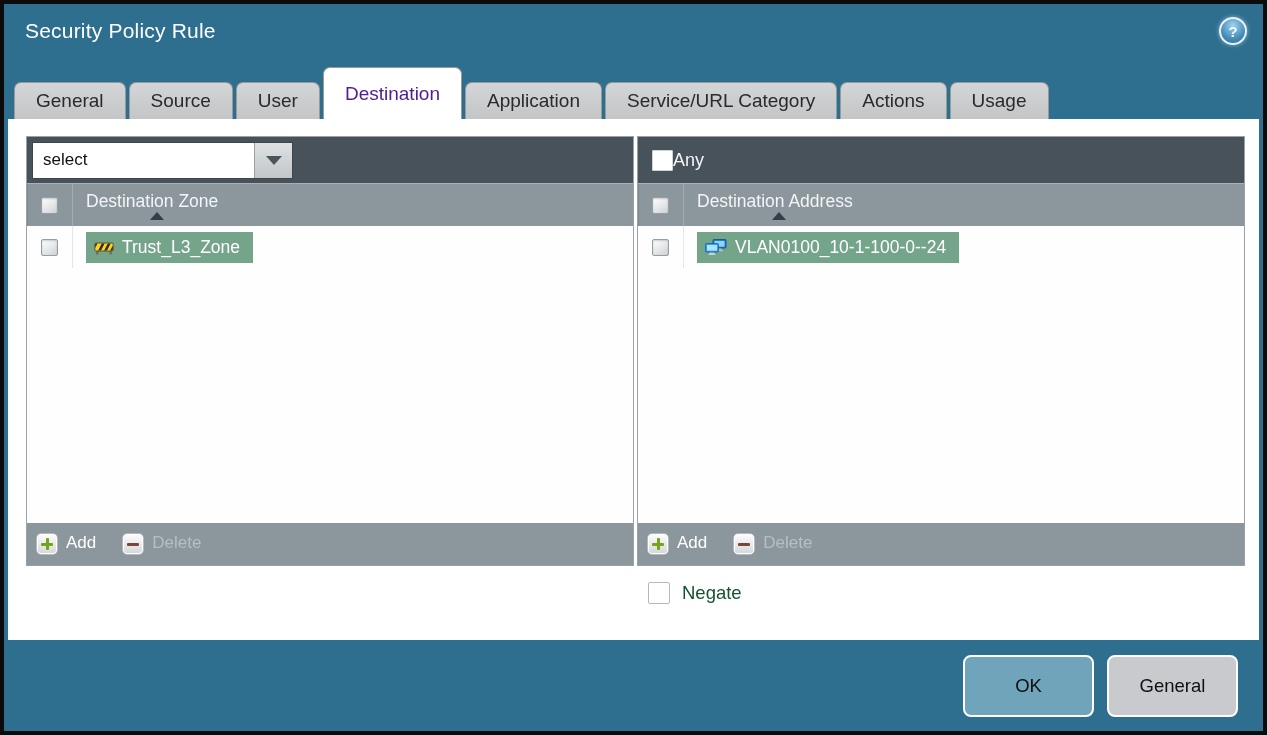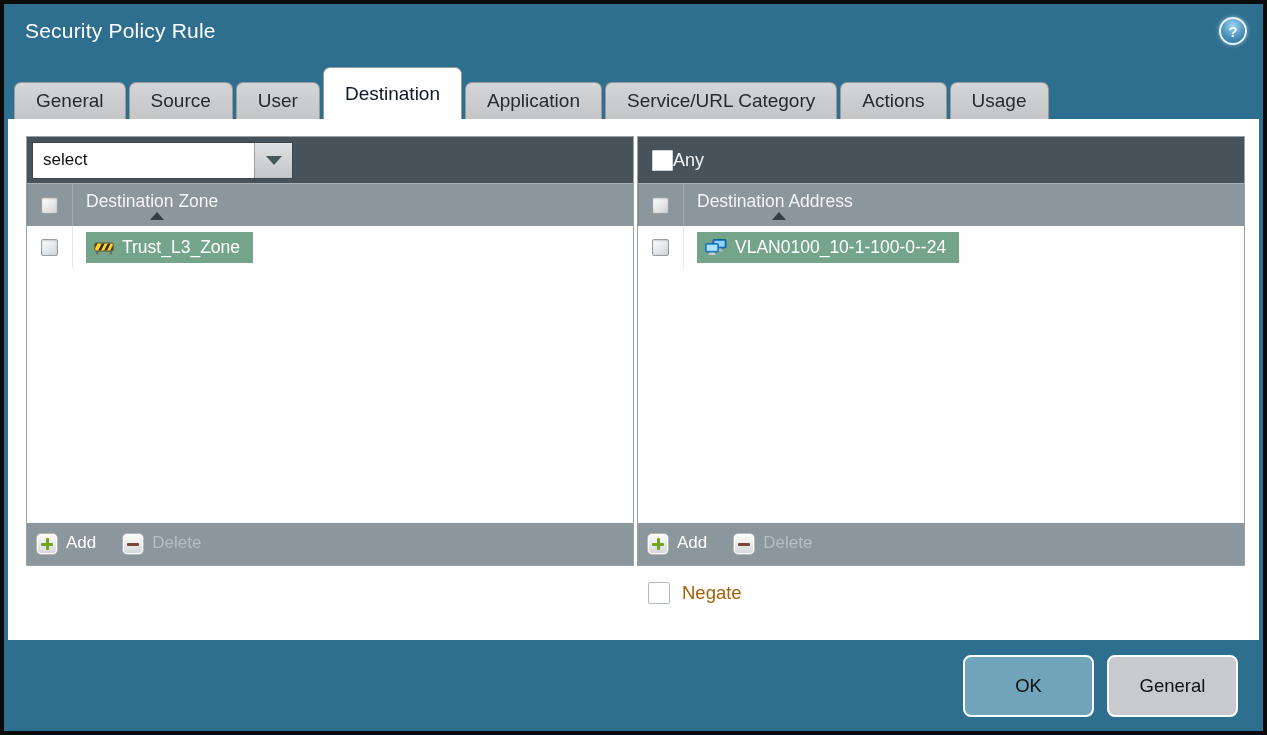--- a/index.html
+++ b/index.html
@@ -50,21 +50,21 @@
     height:37px;margin-right:3px;
     padding:0 21px;
     display:flex;align-items:center;
     background:linear-gradient(#d4d5d6,#c3c5c7);
     border:1px solid #97999b;border-bottom:none;
     border-radius:7px 7px 0 0;
     font-size:19px;color:#2a2a2a;
     cursor:pointer;white-space:nowrap;
   }
   .tab.active{
-    background:#fff;color:#0f172a;
+    background:#fff;color:#4c1d95;
     height:52px;
     box-shadow:0 2px 0 #fff;
   }
 
   
   .content{
     flex:0 0 521px;height:521px;
     margin:0 4px;background:#fff;
     position:relative;z-index:1;
     padding:17px 14px 0 18px;
@@ -158,21 +158,21 @@
   }
   .cb-negate{
     width:22px;height:22px;background:#fff;cursor:pointer;
     border:1px solid #b2bac0;border-radius:2px;
   }
 
   .negate-row{
     margin-top:16px;margin-left:622px;
     display:flex;align-items:center;gap:12px;
   }
-  .negate-label{font-size:18.5px;color:#a16207;}
+  .negate-label{font-size:18.5px;color:#14532d;}
 
   
   .dlg-footer{
     flex:1 1 auto;
     display:flex;align-items:center;justify-content:flex-end;
     gap:13px;padding-right:25px;
   }
   .btn{
     width:131px;height:62px;border-radius:8px;
     border:2px solid #fff;

